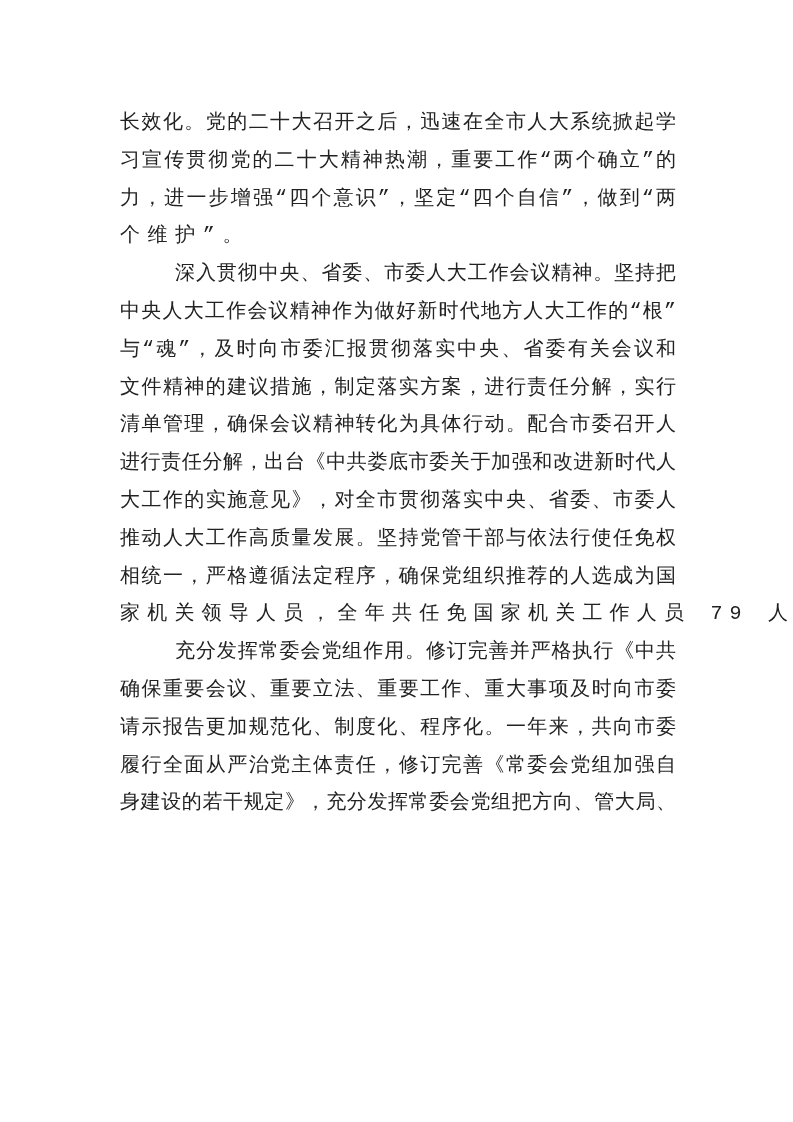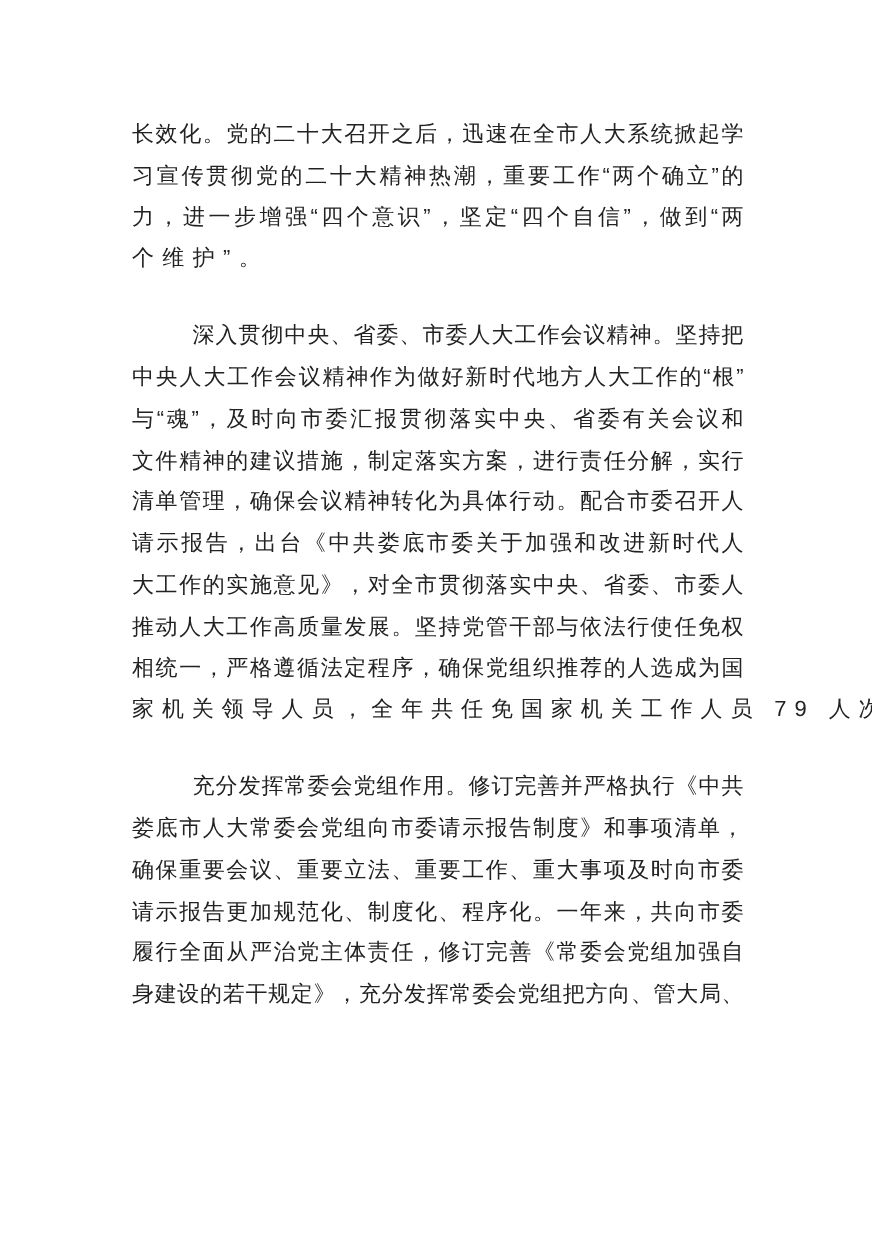--- a/index.html
+++ b/index.html
@@ -1,53 +1,52 @@
 <!DOCTYPE html>
 <html><head>
   <meta charset="utf-8">
   <style>
     html, body { margin: 0; padding: 0; background: #ffffff; }
     body { width: 793px; height: 1122px; position: relative; overflow: hidden; }
     .page {
       position: absolute; left: 120px; top: 104px; width: 556px;
-      font-family: Liberation Sans, sans-serif;
+      font-family: Liberation Mono, monospace;
       font-size: 20px; color: #222222;
       line-height: 37.8px;
     }
     .line {
       display: block; white-space: nowrap; height: 37.8px;
       letter-spacing: 7.6px;
     }
     .line.justify { text-align: justify; text-align-last: justify; letter-spacing: 0; }
-    .indent { padding-left: 55px; margin-top: 32px; }
+    .indent { padding-left: 55px; }
     .para { margin: 0; }
   </style>
 </head>
 <body>
 
 <div class="page">
   <div class="para">
     <span class="line justify">长效化。党的二十大召开之后，迅速在全市人大系统掀起学</span>
     <span class="line justify">习宣传贯彻党的二十大精神热潮，重要工作“两个确立”的</span>
     <span class="line justify">力，进一步增强“四个意识”，坚定“四个自信”，做到“两</span>
     <span class="line">个维护”。</span>
   </div>
   <div class="para">
     <span class="line justify indent">深入贯彻中央、省委、市委人大工作会议精神。坚持把</span>
     <span class="line justify">中央人大工作会议精神作为做好新时代地方人大工作的“根”</span>
     <span class="line justify">与“魂”，及时向市委汇报贯彻落实中央、省委有关会议和</span>
     <span class="line justify">文件精神的建议措施，制定落实方案，进行责任分解，实行</span>
     <span class="line justify">清单管理，确保会议精神转化为具体行动。配合市委召开人</span>
-    <span class="line justify">请示报告，出台《中共娄底市委关于加强和改进新时代人</span>
+    <span class="line justify">进行责任分解，出台《中共娄底市委关于加强和改进新时代人</span>
     <span class="line justify">大工作的实施意见》，对全市贯彻落实中央、省委、市委人</span>
     <span class="line justify">推动人大工作高质量发展。坚持党管干部与依法行使任免权</span>
     <span class="line justify">相统一，严格遵循法定程序，确保党组织推荐的人选成为国</span>
     <span class="line" style="letter-spacing:7.2px">家机关领导人员，全年共任免国家机关工作人员 79 人次。</span>
   </div>
   <div class="para">
     <span class="line justify indent">充分发挥常委会党组作用。修订完善并严格执行《中共</span>
-    <span class="line justify">娄底市人大常委会党组向市委请示报告制度》和事项清单，</span>
     <span class="line justify">确保重要会议、重要立法、重要工作、重大事项及时向市委</span>
     <span class="line justify">请示报告更加规范化、制度化、程序化。一年来，共向市委</span>
     <span class="line justify">履行全面从严治党主体责任，修订完善《常委会党组加强自</span>
     <span class="line justify">身建设的若干规定》，充分发挥常委会党组把方向、管大局、</span>
   </div>
 </div>
 
 </body></html>

